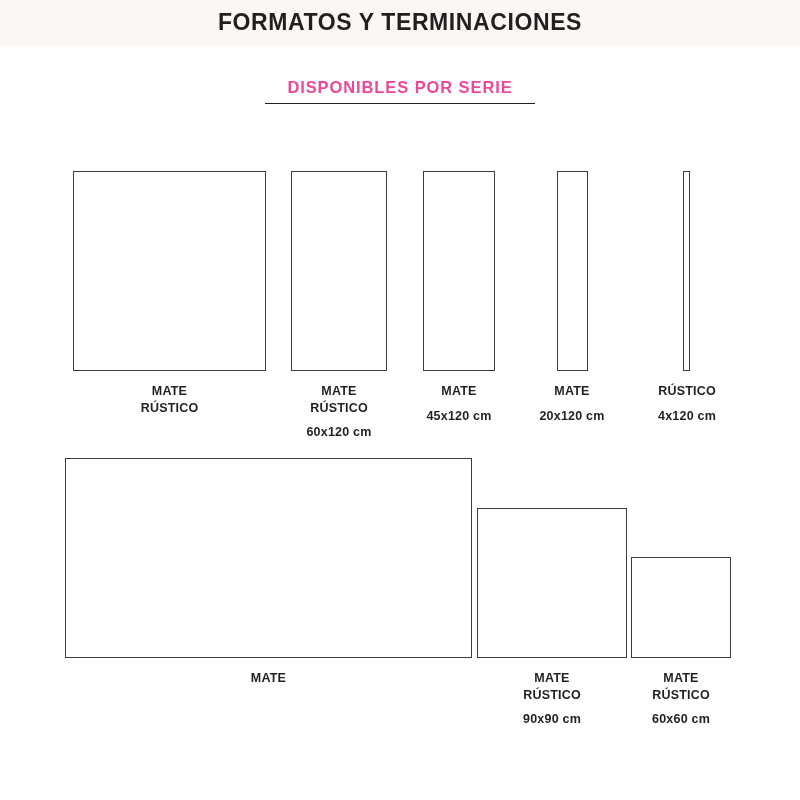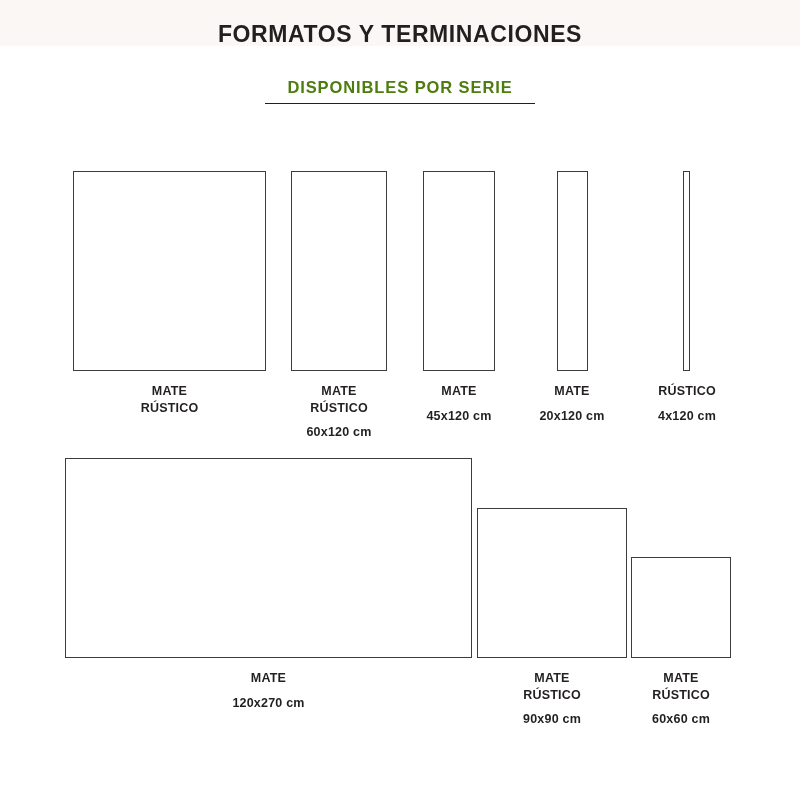--- a/index.html
+++ b/index.html
@@ -28,39 +28,39 @@
     position: absolute;
     left: 0;
     top: 0;
     width: 800px;
     height: 46px;
     background: #faf7f4;
   }
   .main-title {
     position: absolute;
     left: 0;
-    top: 21px;
+    top: 9px;
     width: 800px;
     text-align: center;
     font-size: 23px;
     font-weight: 700;
     letter-spacing: 0.6px;
     color: #231f20;
   }
 
   .subtitle {
     position: absolute;
     left: 0;
     top: 78px;
     width: 800px;
     text-align: center;
     font-size: 16.5px;
     font-weight: 700;
     letter-spacing: 0.9px;
-    color: #4d7c0f;
+    color: #ec4899;
   }
   .subtitle-rule {
     position: absolute;
     left: 265px;
     top: 103px;
     width: 270px;
     height: 1px;
     background: #231f20;
   }
 
@@ -131,21 +131,20 @@
 
   <div class="tile" style="left:683px; top:171px; width:7px; height:200px;"></div>
   <div class="caption" style="left:617px; top:383px; width:140px;">
     <span class="fin">RÚSTICO</span>
     <span class="dim">4x120 cm</span>
   </div>
 
   <div class="tile" style="left:65px; top:458px; width:407px; height:200px;"></div>
   <div class="caption" style="left:65px; top:670px; width:407px;">
     <span class="fin">MATE</span>
-    <span class="dim">120x270 cm</span>
   </div>
 
   <div class="tile" style="left:477px; top:508px; width:150px; height:150px;"></div>
   <div class="caption" style="left:477px; top:670px; width:150px;">
     <span class="fin">MATE</span>
     <span class="fin">RÚSTICO</span>
     <span class="dim">90x90 cm</span>
   </div>
 
   <div class="tile" style="left:631px; top:557px; width:100px; height:101px;"></div>

